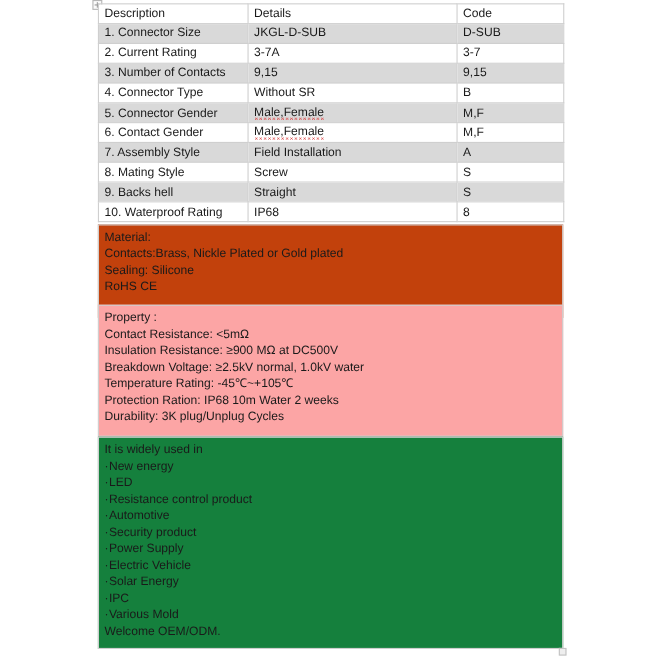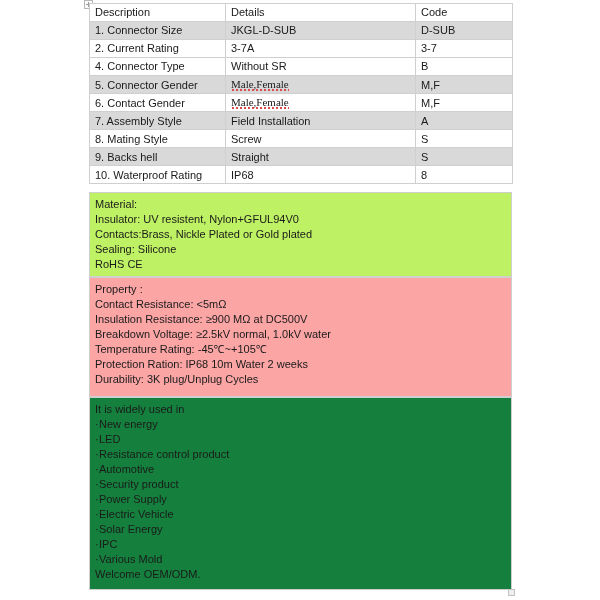--- a/index.html
+++ b/index.html
@@ -90,41 +90,40 @@
   .squiggle {
     position: relative;
     display: inline-block;
     padding-bottom: 1px;
     background-repeat: repeat-x;
     background-position: 0 100%;
     background-size: 4px 2px;
     background-image:
       linear-gradient(45deg, transparent 45%, #d94b4b 45%, #d94b4b 55%, transparent 55%),
       linear-gradient(-45deg, transparent 45%, #d94b4b 45%, #d94b4b 55%, transparent 55%);
-    font-family: Liberation Serif, serif;
   }
 
   
   .block {
     position: absolute;
     left: 89px;
     width: 423px;
     box-sizing: border-box;
     border: 1px solid #cfcfcf;
     font-size: 11px;
     line-height: 15px;
     padding: 4px 5px 4px 5px;
     color: #1a1a1a;
   }
   .block .ln { white-space: nowrap; }
 
   #material-block {
-    top: 192px;
+    top: 204px;
     height: 85px;
-    background: #bef264;
+    background: #c2410c;
   }
   #property-block {
     top: 277px;
     height: 120px;
     background: #fca5a5;
   }
   #usage-block {
     top: 397px;
     height: 193px;
     background: #15803d;
@@ -160,20 +159,25 @@
         <tr class="shaded">
           <td>1. Connector Size</td>
           <td>JKGL-D-SUB</td>
           <td>D-SUB</td>
         </tr>
         <tr class="plain">
           <td>2. Current Rating</td>
           <td>3-7A</td>
           <td>3-7</td>
         </tr>
+        <tr class="shaded">
+          <td>3. Number of Contacts</td>
+          <td>9,15</td>
+          <td>9,15</td>
+        </tr>
         <tr class="plain">
           <td>4. Connector Type</td>
           <td>Without SR</td>
           <td>B</td>
         </tr>
         <tr class="shaded">
           <td>5. Connector Gender</td>
           <td><span class="squiggle">Male,Female</span></td>
           <td>M,F</td>
         </tr>
@@ -200,21 +204,20 @@
         <tr class="plain">
           <td>10. Waterproof Rating</td>
           <td>IP68</td>
           <td>8</td>
         </tr>
       </tbody>
   </table>
 
   <div class="block" id="material-block">
       <div class="ln">Material:</div>
-      <div class="ln">Insulator: UV resistent, Nylon+GFUL94V0</div>
       <div class="ln">Contacts:Brass, Nickle Plated or  Gold plated</div>
       <div class="ln">Sealing: Silicone</div>
       <div class="ln">RoHS CE</div>
     </div>
 
   <div class="block" id="property-block">
       <div class="ln">Property :</div>
       <div class="ln">Contact Resistance: &lt;5mΩ</div>
       <div class="ln">Insulation Resistance: ≥900 MΩ at DC500V</div>
       <div class="ln">Breakdown Voltage: ≥2.5kV normal, 1.0kV water</div>

